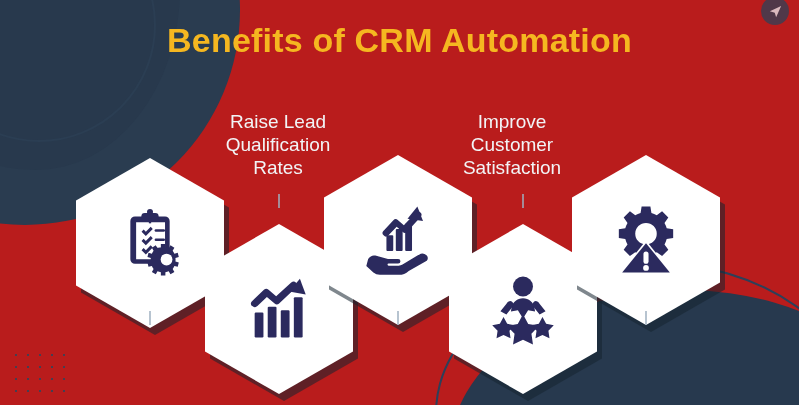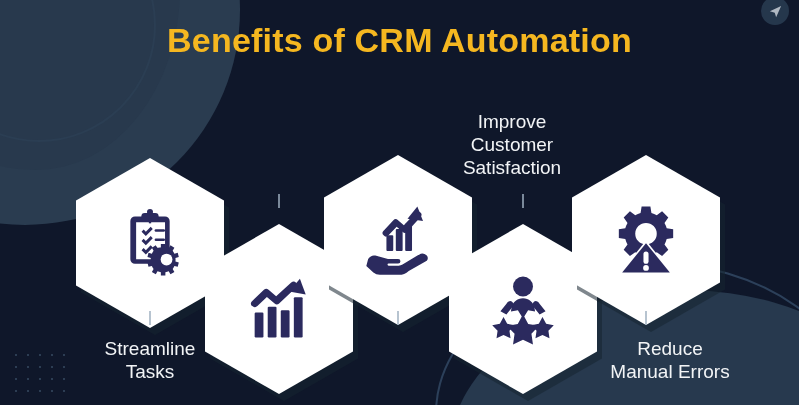--- a/index.html
+++ b/index.html
@@ -5,21 +5,21 @@
   html, body {
     margin: 0;
     padding: 0;
     background: #1e2f42;
   }
   #canvas {
     position: relative;
     width: 799px;
     height: 405px;
     overflow: hidden;
-    background: #0f172a;
+    background: #b91c1c;
     font-family: "Liberation Sans", sans-serif;
     user-select: none;
   }
 
   
   .bg-blob {
     position: absolute;
     border-radius: 50%;
     pointer-events: none;
   }
@@ -269,21 +269,20 @@
       </span>
     </div>
   </div>
 
   <div class="tick" id="tick-1"></div>
   <div class="tick" id="tick-2"></div>
   <div class="tick" id="tick-3"></div>
   <div class="tick" id="tick-4"></div>
   <div class="tick" id="tick-5"></div>
 
-  <div class="label" id="label-1">Streamline
-Tasks</div>
+  <div class="label" id="label-2">Raise Lead
+Qualification
+Rates</div>
   <div class="label" id="label-4">Improve
 Customer
 Satisfaction</div>
-  <div class="label" id="label-5">Reduce
-Manual Errors</div>
 
 </div>
 
 </body></html>

